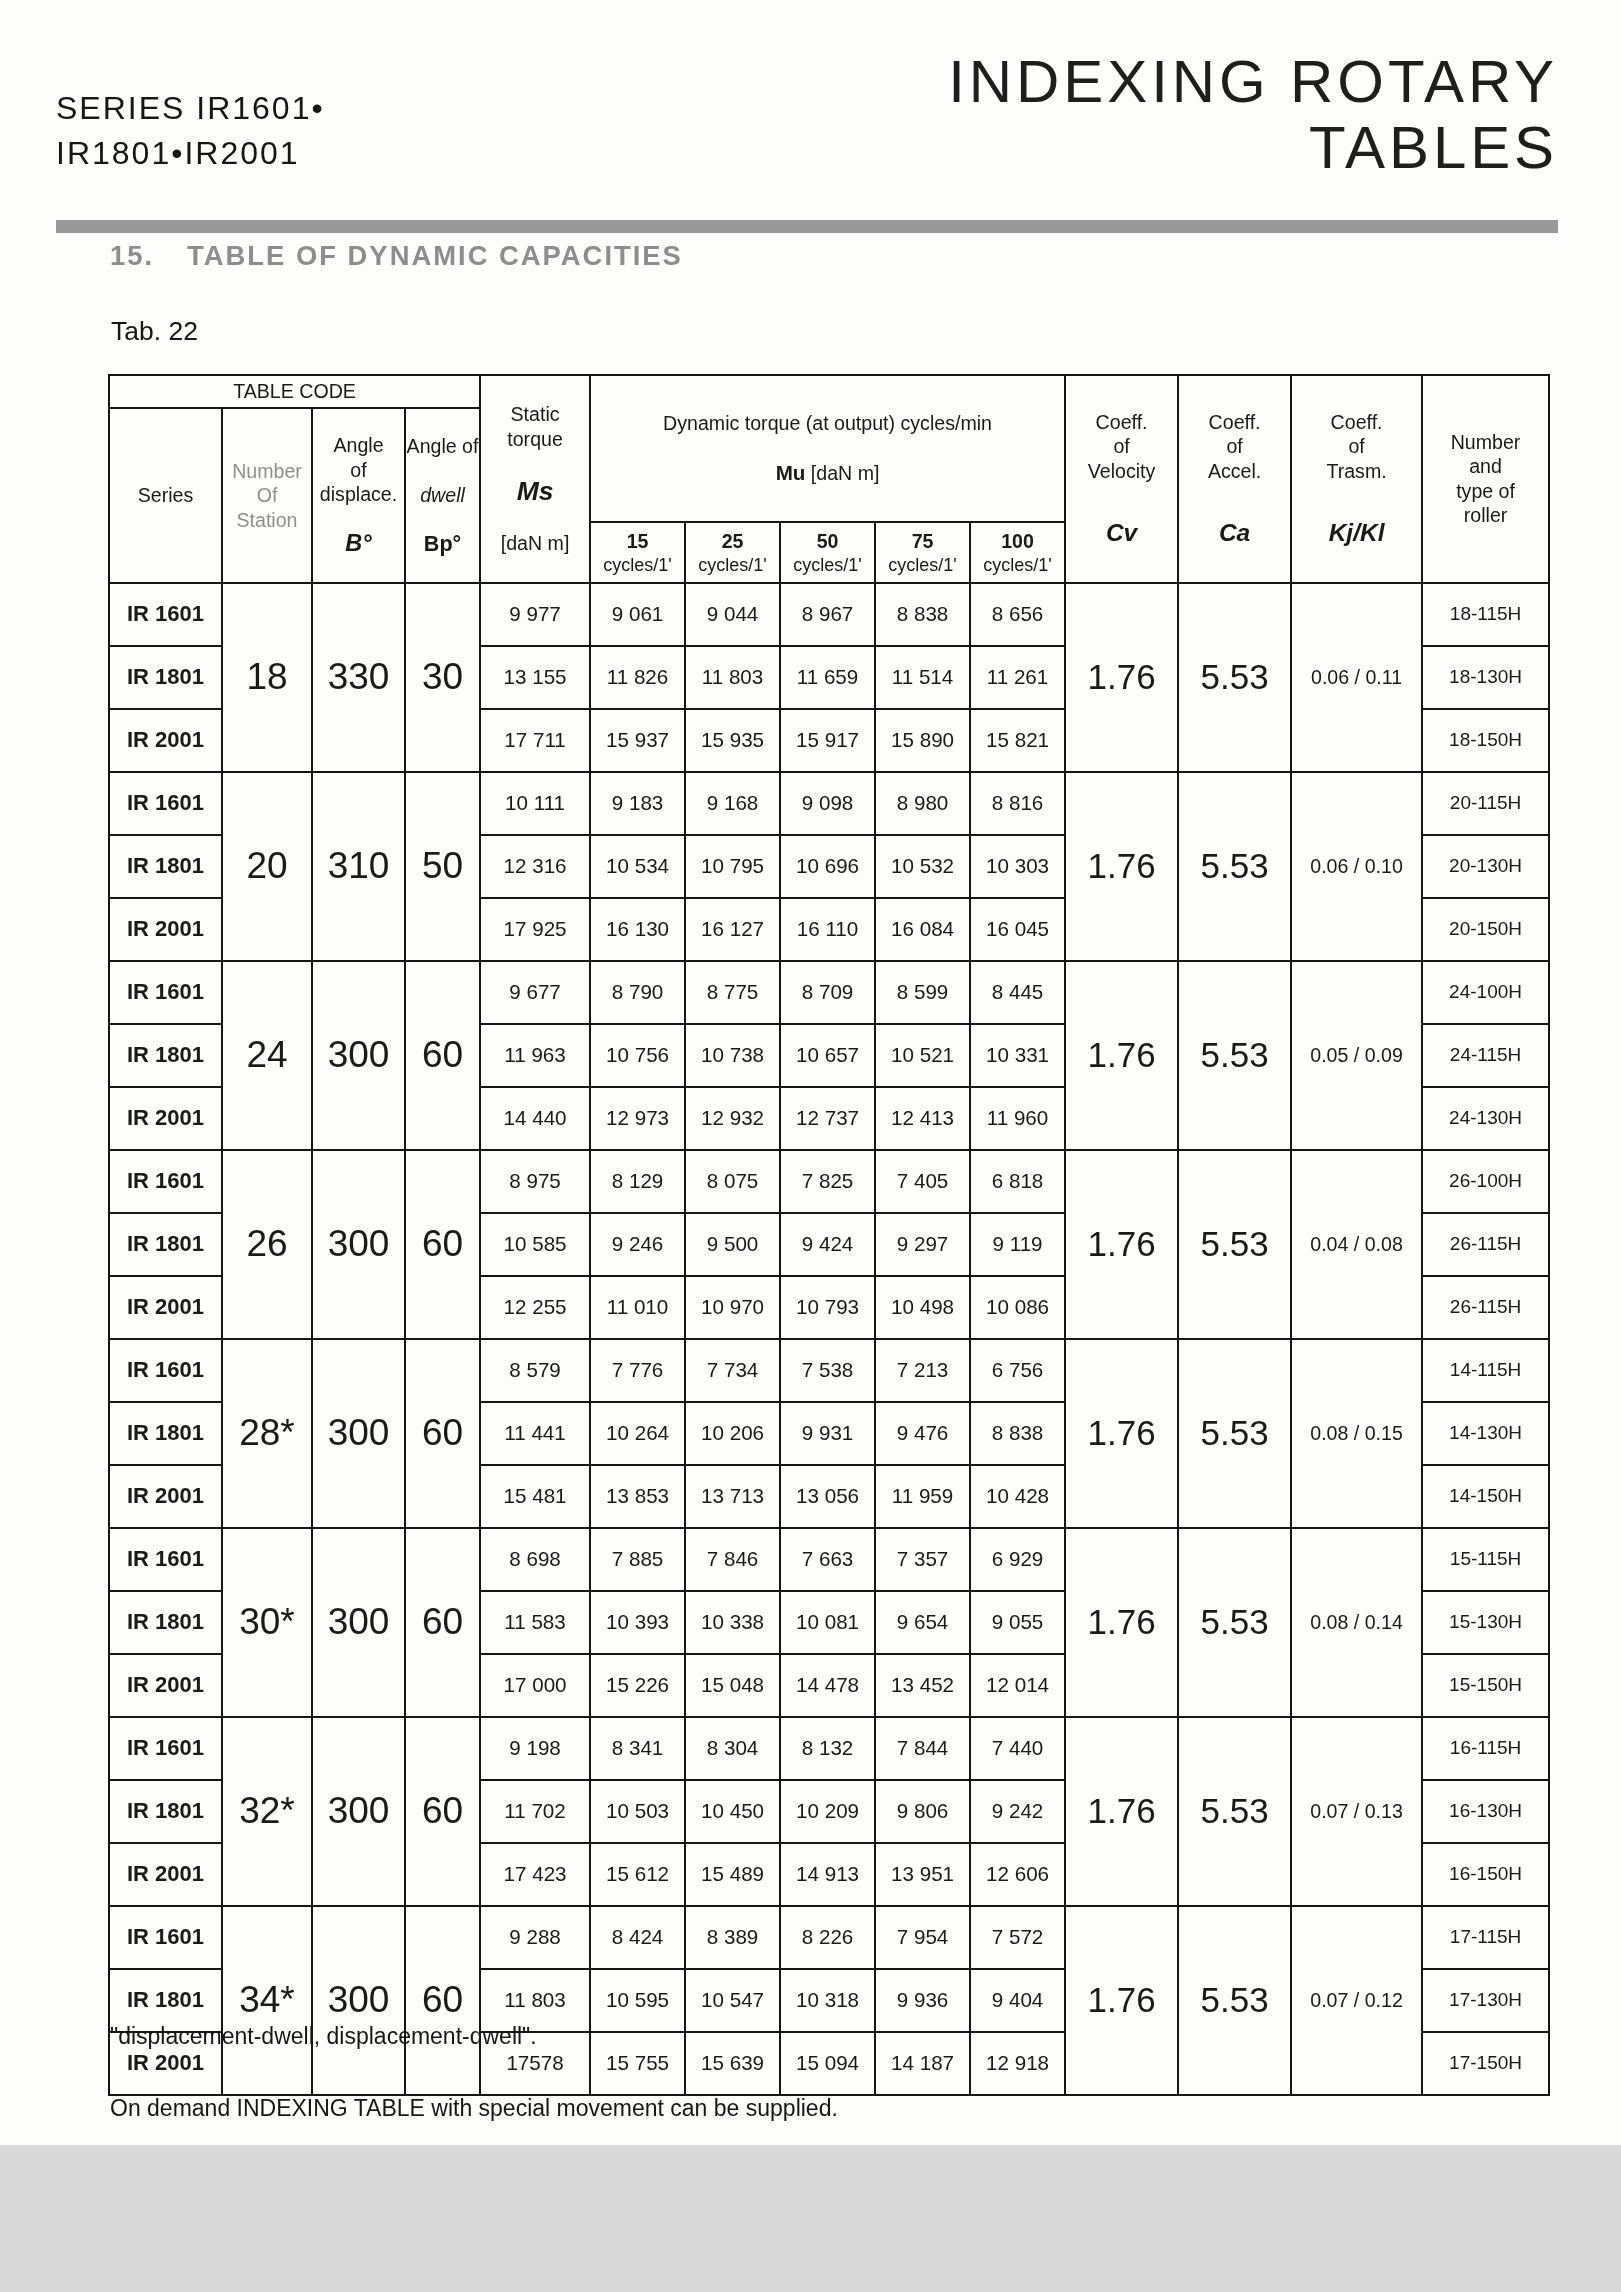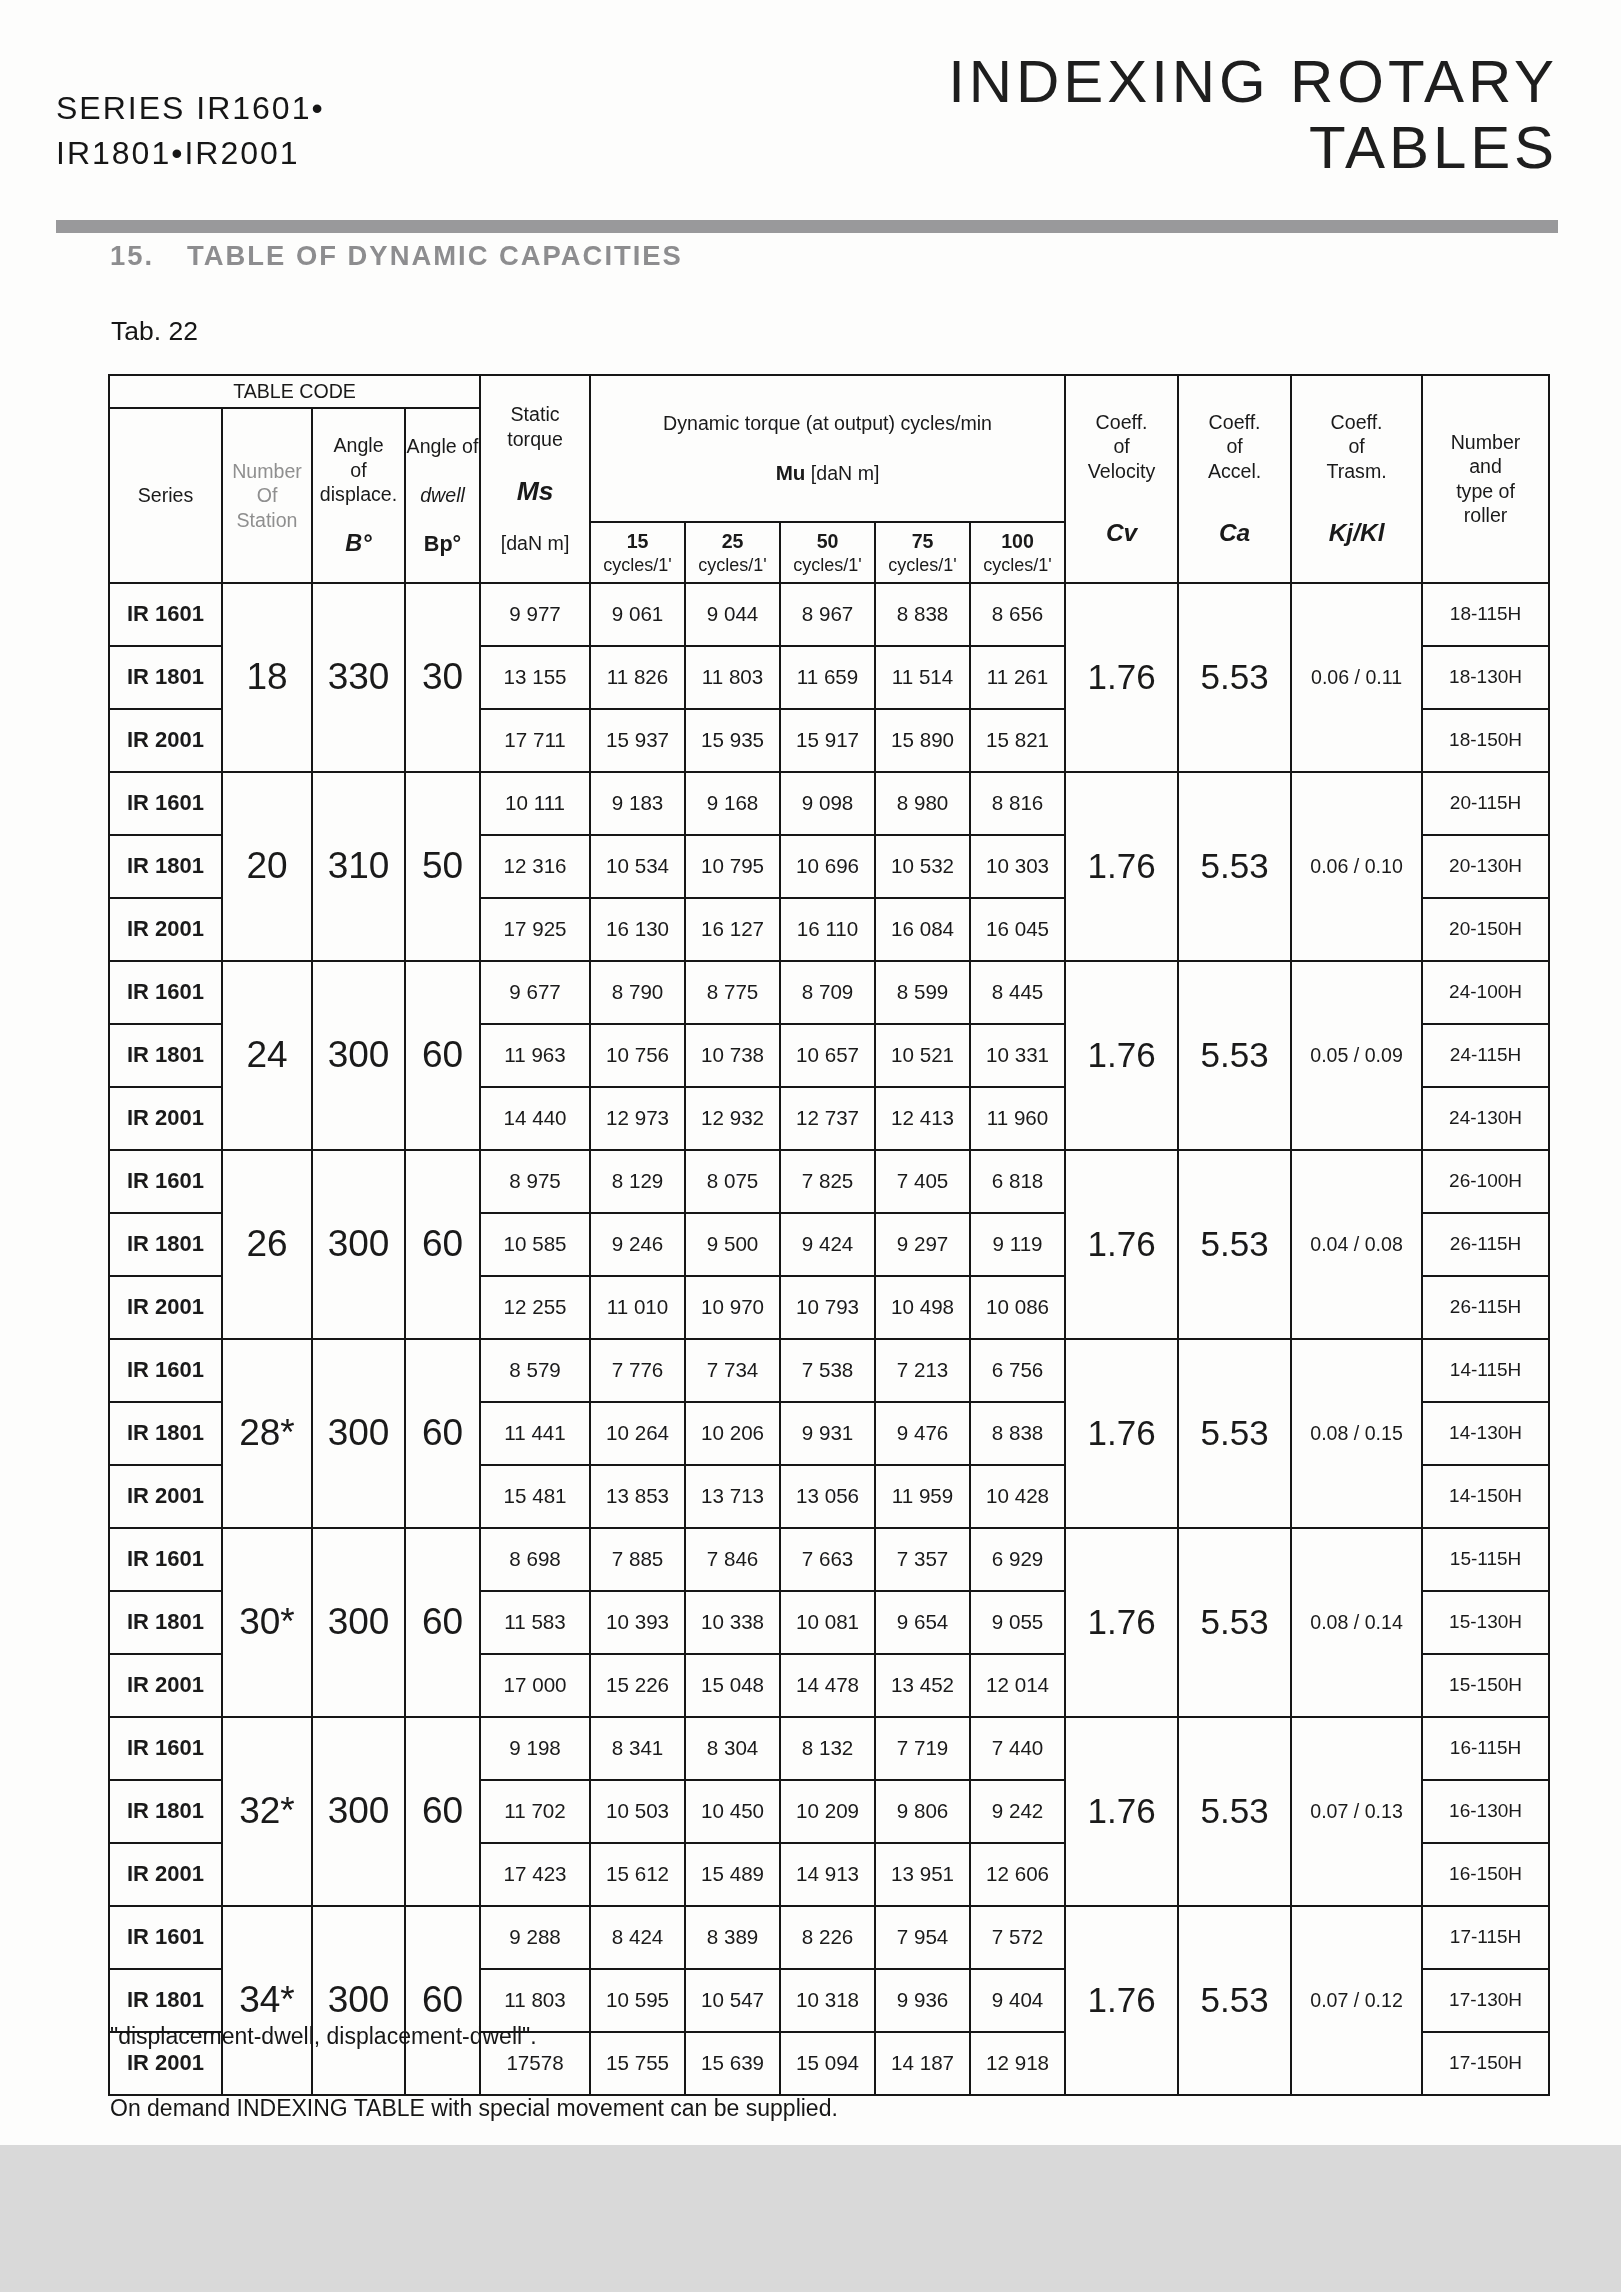--- a/index.html
+++ b/index.html
@@ -401,21 +401,21 @@
         </tr>
         <tr class="group-start">
           <td class="c-series">IR 1601</td>
           <td class="c-big" rowspan="3">32*</td>
           <td class="c-big" rowspan="3">300</td>
           <td class="c-big" rowspan="3">60</td>
           <td class="c-num">9 198</td>
           <td class="c-num">8 341</td>
           <td class="c-num">8 304</td>
           <td class="c-num">8 132</td>
-          <td class="c-num">7 719</td>
+          <td class="c-num">7 844</td>
           <td class="c-num">7 440</td>
           <td class="c-coef" rowspan="3">1.76</td>
           <td class="c-coef" rowspan="3">5.53</td>
           <td class="c-kjkl" rowspan="3">0.07 / 0.13</td>
           <td class="c-roller">16-115H</td>
         </tr>
         <tr>
           <td class="c-series">IR 1801</td>
           <td class="c-num">11 702</td>
           <td class="c-num">10 503</td>

